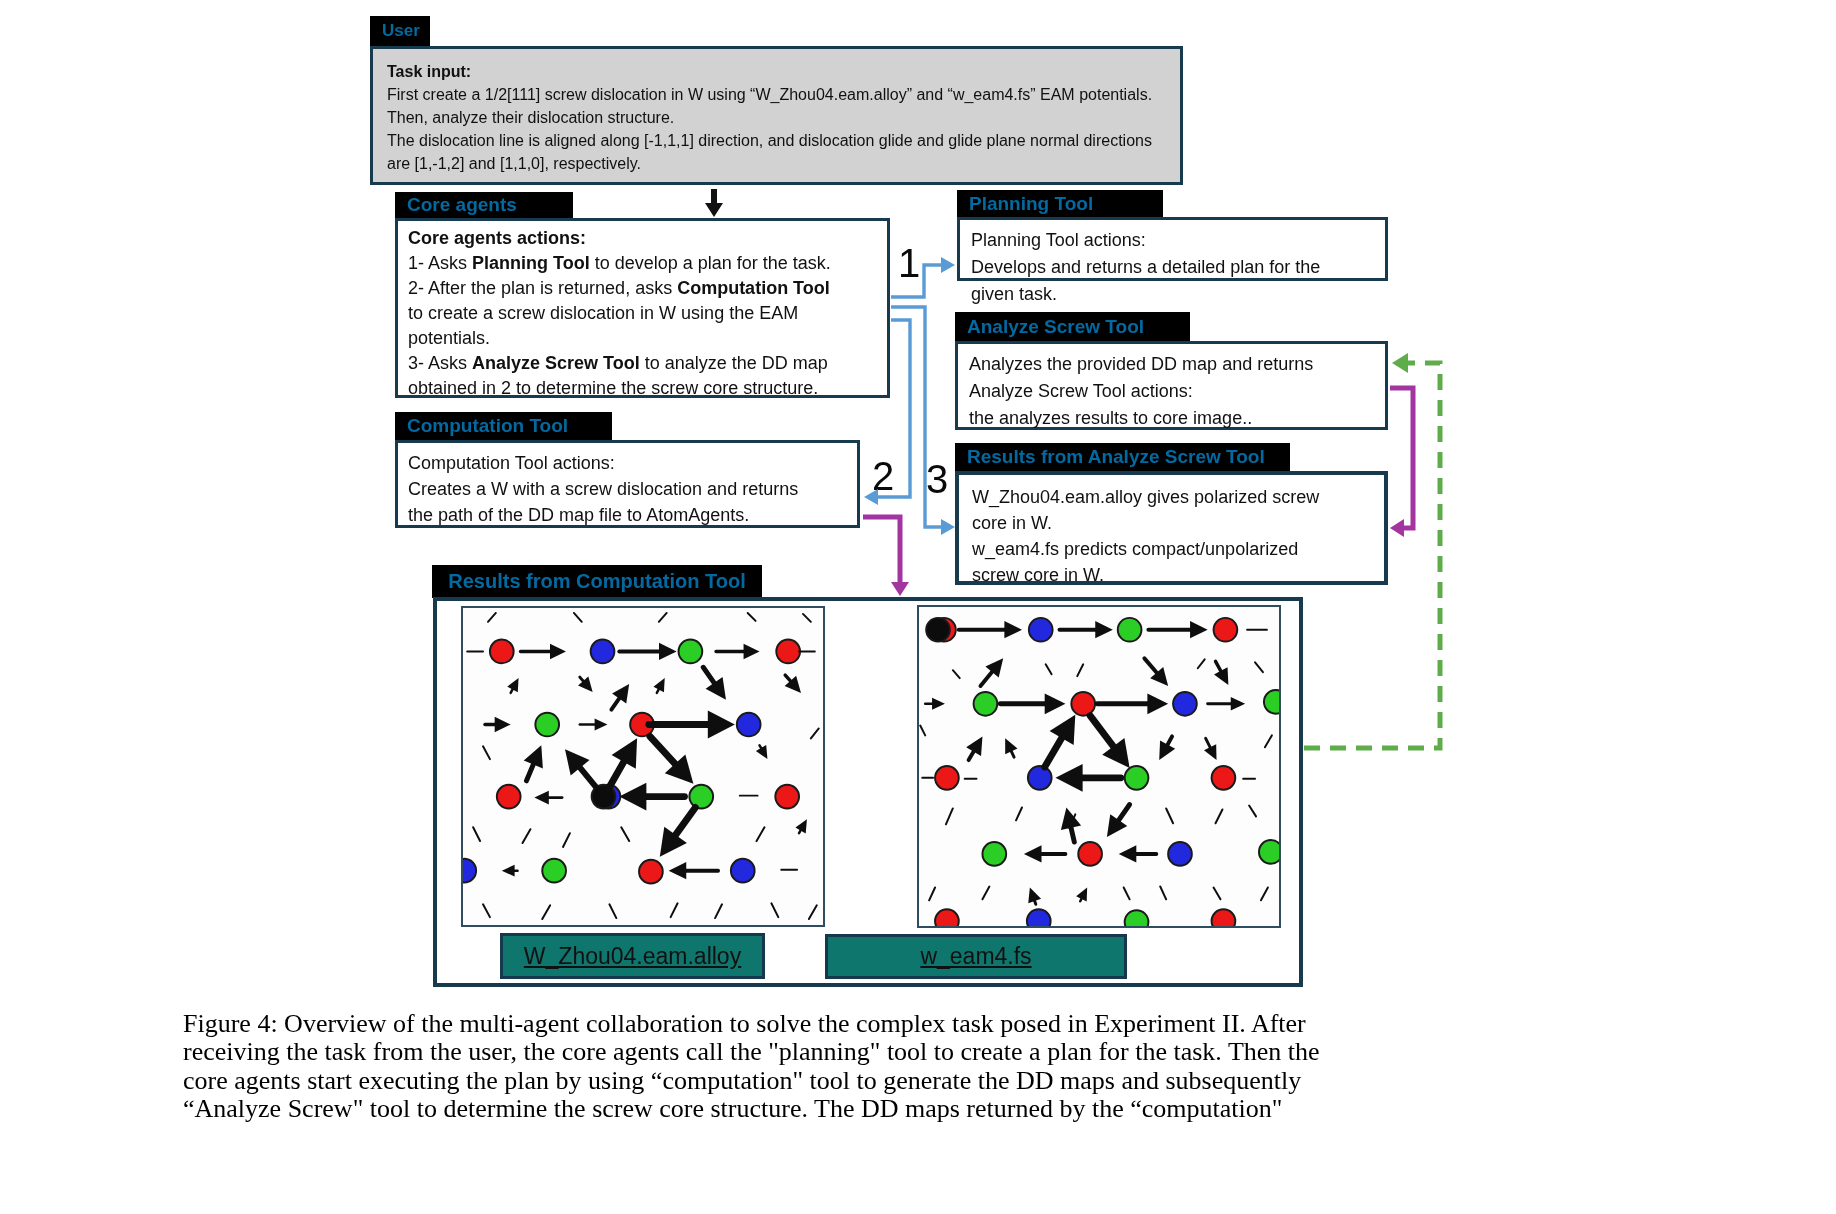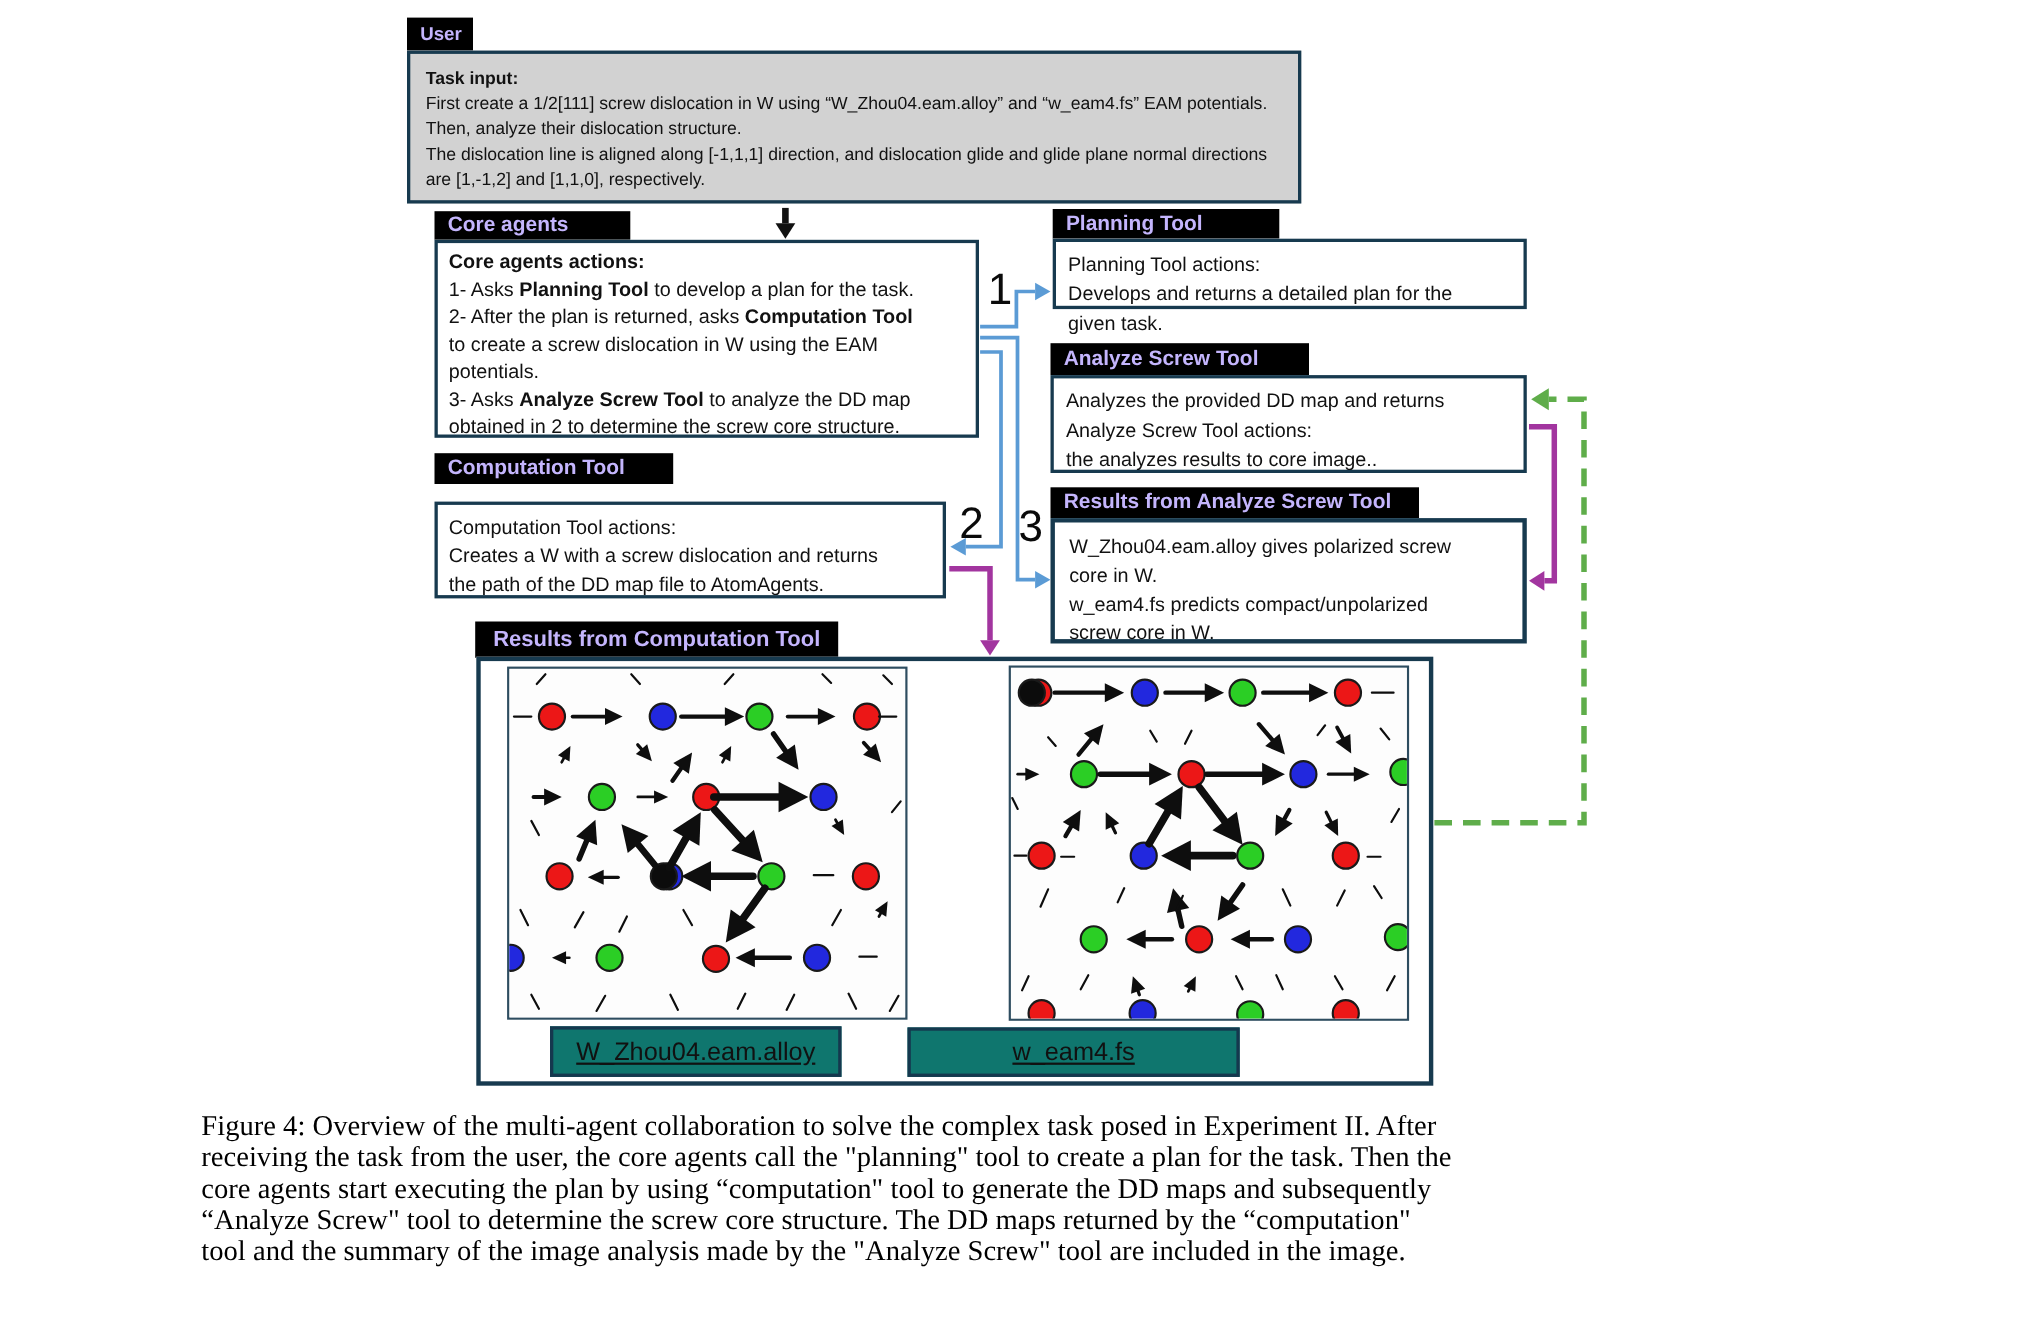--- a/index.html
+++ b/index.html
@@ -1,18 +1,18 @@
 <!DOCTYPE html>
 <html><head>
 <meta charset="utf-8">
 <style>
   html,body{margin:0;padding:0;background:#ffffff;}
   #canvas{position:relative;width:1836px;height:1214px;background:#ffffff;overflow:hidden;
           font-family:"Liberation Sans",sans-serif;color:#111;}
-  .bar{position:absolute;background:#000;color:#c4b5fd;font-weight:bold;display:flex;align-items:center;
+  .bar{position:absolute;background:#000;color:#0369a1;font-weight:bold;display:flex;align-items:center;
        font-size:19px;box-sizing:border-box;padding-left:12px;white-space:nowrap;}
   .box{position:absolute;background:#fff;border:3px solid #173a4f;box-sizing:border-box;}
   .ln{white-space:nowrap;}
   #user-box{background:#d2d2d2;border-width:3px;padding:11px 14px;font-size:16px;line-height:23px;}
   #core-box{padding:5px 10px;font-size:18px;line-height:25px;}
   #planning-box,#analyze-box{padding:7px 11px;font-size:18px;line-height:27px;}
   #results-analyze-box{padding:9px 13px;font-size:18px;line-height:26px;border-width:4px;}
   #computation-box{padding:7px 10px;font-size:18px;line-height:26px;}
   #results-computation-box{border-width:4px;}
   .map-frame{position:absolute;border:2px solid #2e4d60;background:#fdfdfd;box-sizing:border-box;}
@@ -65,21 +65,21 @@
 
   <div class="bar" style="left:955px;top:443px;width:335px;height:28px;">Results from Analyze Screw Tool</div>
   <div class="box" id="results-analyze-box" style="left:955px;top:471px;width:433px;height:114px;">
     <div class="ln">W_Zhou04.eam.alloy gives polarized screw</div>
     <div class="ln">core in W.</div>
     <div class="ln">w_eam4.fs predicts compact/unpolarized</div>
     <div class="ln">screw core in W.</div>
   </div>
 
   <div class="bar" style="left:395px;top:412px;width:217px;height:28px;">Computation Tool</div>
-  <div class="box" id="computation-box" style="left:395px;top:456px;width:465px;height:88px;">
+  <div class="box" id="computation-box" style="left:395px;top:440px;width:465px;height:88px;">
     <div class="ln">Computation Tool actions:</div>
     <div class="ln">Creates a W with a screw dislocation and returns</div>
     <div class="ln">the path of the DD map file to AtomAgents.</div>
   </div>
 
   <div class="bar" style="left:432px;top:565px;width:330px;height:33px;justify-content:center;padding-left:0;font-size:20px;">Results from Computation Tool</div>
   <div class="box" id="results-computation-box" style="left:433px;top:597px;width:870px;height:390px;"></div>
 
   <div class="map-frame" id="dd-map-left" style="left:461px;top:606px;width:364px;height:321px;">
       <svg viewBox="0 0 364 321">
@@ -303,16 +303,15 @@
         <polyline points="1304,748 1440,748 1440,363 1408,363" fill="none" stroke="#5fad4a" stroke-width="5" stroke-linejoin="miter" stroke-dasharray="16 10"></polyline>
         <polygon points="1392,363 1408,353 1408,373" fill="#5fad4a"></polygon>
       </g>
     </svg>
 
   <div id="caption">
     <div class="cap-ln">Figure 4: Overview of the multi-agent collaboration to solve the complex task posed in Experiment II. After</div>
     <div class="cap-ln">receiving the task from the user, the core agents call the "planning" tool to create a plan for the task. Then the</div>
     <div class="cap-ln">core agents start executing the plan by using “computation" tool to generate the DD maps and subsequently</div>
     <div class="cap-ln">“Analyze Screw" tool to determine the screw core structure. The DD maps returned by the “computation"</div>
-    <div class="cap-ln">tool and the summary of the image analysis made by the "Analyze Screw" tool are included in the image.</div>
   </div>
 
 </div>
 
 </body></html>

